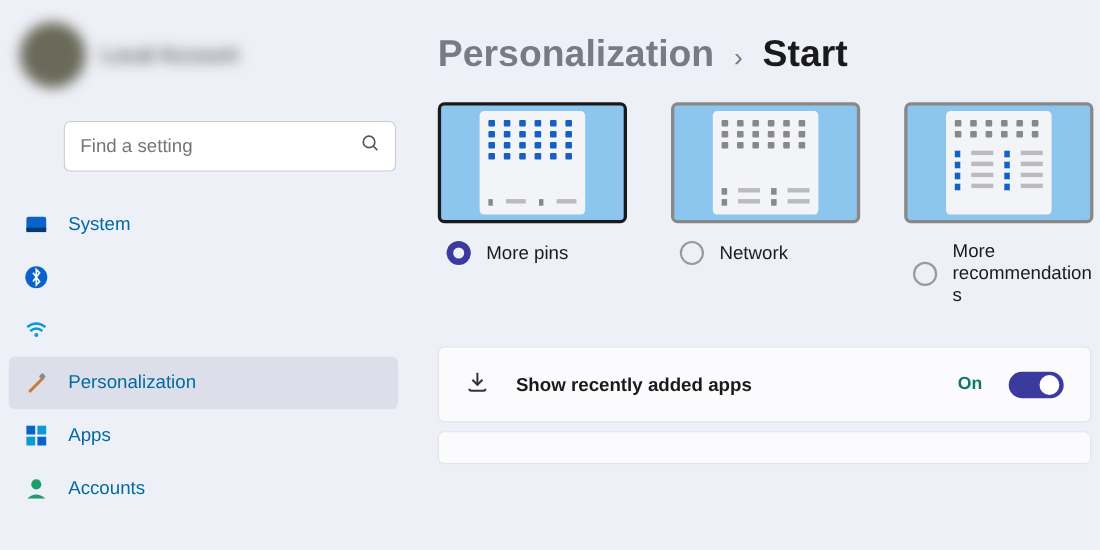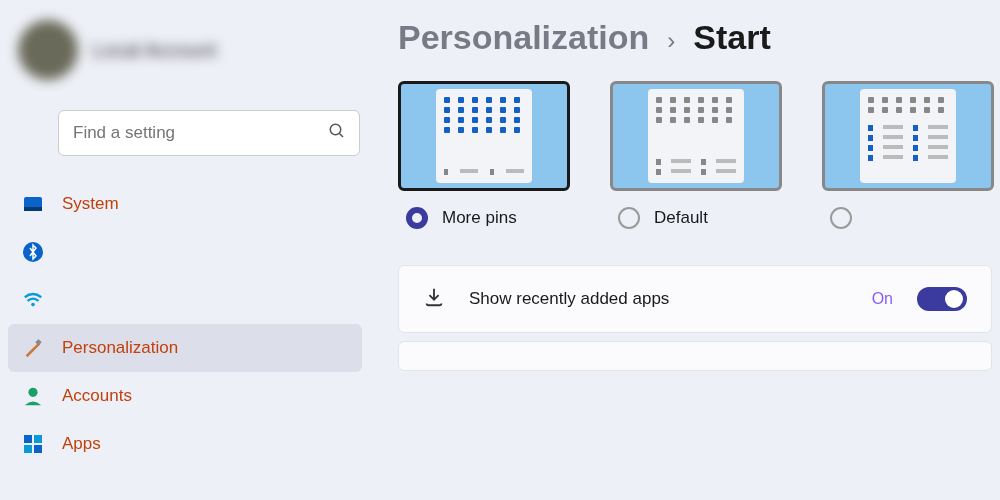--- a/index.html
+++ b/index.html
@@ -4,44 +4,44 @@
 <style>
 * { box-sizing: border-box; margin: 0; padding: 0; font-family: 'Segoe UI', Arial, sans-serif; }
 body { background: #eef0f7; width: 1000px; height: 500px; overflow: hidden; display: flex; }
 .sidebar { width: 370px; padding: 10px 8px 0 8px; }
 .profile { display: flex; align-items: center; gap: 14px; padding: 10px; filter: blur(6px); margin-bottom: 20px; }
 .profile-avatar { width: 60px; height: 60px; border-radius: 50%; background: #6a6a5a; }
 .profile-name { font-size: 20px; color: #333; }
 .search-wrap { position: relative; margin: 0 2px 24px 2px; padding-left: 48px; }
 .search-input { width: 100%; padding: 12px 40px 12px 14px; font-size: 17px; border: 1px solid #ccc; border-radius: 6px; background: #fff; }
 .search-icon { position: absolute; right: 14px; top: 50%; transform: translateY(-50%); color: #555; }
-.nav-item { display: flex; align-items: center; gap: 18px; padding: 13px 14px; border-radius: 6px; cursor: pointer; font-size: 17px; color: #c2410c; }
+.nav-item { display: flex; align-items: center; gap: 18px; padding: 13px 14px; border-radius: 6px; cursor: pointer; font-size: 17px; color: #0369a1; }
 .nav-item.active { background: #dcdfe9; }
 .nav-icon { width: 22px; height: 22px; display: flex; align-items: center; justify-content: center; }
 .main { flex: 1; padding: 18px 8px 0 28px; overflow-y: auto; }
 .breadcrumb { display: flex; align-items: baseline; gap: 18px; margin-bottom: 24px; }
 .crumb-parent { font-size: 34px; font-weight: 600; color: #787a85; }
 .crumb-sep { font-size: 24px; color: #787a85; }
-.crumb-current { font-size: 34px; font-weight: 700; color: #1a1a1a; }
+.crumb-current { font-size: 34px; font-weight: 700; color: #1a1a1a; margin-top: 12px; }
 .section-title { font-size: 18px; font-weight: 600; margin: 0 0 18px 4px; color: #1a1a1a; }
 .layout-options { display: flex; gap: 40px; margin-bottom: 36px; }
 .layout-option { display: flex; flex-direction: column; gap: 16px; width: 172px; }
 .layout-preview { width: 172px; height: 110px; border: 3px solid #1a1a1a; border-radius: 6px; background: #8cc5ed; display: flex; align-items: center; justify-content: center; cursor: pointer; }
 .layout-preview.unselected { border-color: #888; }
 .preview-inner { width: 96px; height: 94px; background: #f2f4f8; border-radius: 4px; padding: 8px; display: flex; flex-direction: column; gap: 6px; }
 .dots-grid { display: grid; gap: 4px; }
 .dot { width: 6px; height: 6px; border-radius: 1px; }
 .radio-row { display: flex; align-items: center; gap: 14px; padding-left: 8px; }
 .radio { width: 22px; height: 22px; border-radius: 50%; border: 2px solid #9a9a9a; flex-shrink: 0; cursor: pointer; }
 .radio.selected { border: 6px solid #3a3a9f; }
 .radio-label { font-size: 17px; color: #1a1a1a; word-break: break-word; }
-.setting-row { background: #fbfbfd; border: 1px solid #e3e3e8; border-radius: 6px; padding: 20px 24px; display: flex; align-items: center; gap: 24px; margin-bottom: 8px; }
+.setting-row { background: #fbfbfd; border: 1px solid #e3e3e8; border-radius: 6px; padding: 20px 24px; display: flex; align-items: center; gap: 24px; margin-bottom: 8px; font-weight: bold; }
 .setting-icon { color: #333; }
 .setting-label { flex: 1; font-size: 17px; color: #1a1a1a; }
-.toggle-state { font-size: 16px; color: #8b5cf6; }
+.toggle-state { font-size: 16px; color: #0f766e; }
 .toggle { width: 50px; height: 24px; border-radius: 12px; background: #3a3a9f; position: relative; cursor: pointer; }
 .toggle::after { content: ''; position: absolute; right: 4px; top: 3px; width: 18px; height: 18px; border-radius: 50%; background: #fff; }
 </style>
 </head>
 <body>
 
 <div class="sidebar">
   <div class="profile">
     <div class="profile-avatar"></div>
     <div class="profile-name">Local Account</div>
@@ -86,37 +86,37 @@
     <span class="nav-icon">
         <svg width="22" height="22" viewBox="0 0 24 24">
           <path d="M4 20 L18 6 L20 8 L6 22 Z" fill="#c97a3a"></path>
           <rect x="16" y="3" width="5" height="5" rx="1" fill="#8a8a8a" transform="rotate(45 18 5)"></rect>
         </svg>
       </span>
     <span>Personalization</span>
   </div>
   <div class="nav-item">
     <span class="nav-icon">
-        <svg width="22" height="22" viewBox="0 0 24 24">
-          <circle cx="12" cy="8" r="5" fill="#1a9e6a"></circle>
-          <path d="M3 22 Q12 14 21 22" fill="#1a9e6a"></path>
-        </svg>
-      </span>
-    <span>Accounts</span>
-  </div>
-  <div class="nav-item">
-    <span class="nav-icon">
         <svg width="22" height="22">
           <rect x="2" y="2" width="8" height="8" fill="#0a63c9"></rect>
           <rect x="12" y="2" width="8" height="8" fill="#0a9ad6"></rect>
           <rect x="2" y="12" width="8" height="8" fill="#0a9ad6"></rect>
           <rect x="12" y="12" width="8" height="8" fill="#0a63c9"></rect>
         </svg>
       </span>
     <span>Apps</span>
+  </div>
+  <div class="nav-item">
+    <span class="nav-icon">
+        <svg width="22" height="22" viewBox="0 0 24 24">
+          <circle cx="12" cy="8" r="5" fill="#1a9e6a"></circle>
+          <path d="M3 22 Q12 14 21 22" fill="#1a9e6a"></path>
+        </svg>
+      </span>
+    <span>Accounts</span>
   </div>
 </div>
 
 <div class="main">
   <div class="breadcrumb">
     <span class="crumb-parent">Personalization</span>
     <span class="crumb-sep">›</span>
     <span class="crumb-current">Start</span>
   </div>
 
@@ -199,21 +199,21 @@
                 <div style="width:6px;height:6px;background:#888"></div>
                 <div style="width:22px;height:4px;background:#bbb"></div>
                 <div style="width:6px;height:6px;background:#888"></div>
                 <div style="width:22px;height:4px;background:#bbb"></div>
               </div>
           </div>
         </div>
       </div>
       <div class="radio-row">
         <div class="radio"></div>
-        <div class="radio-label">Default</div>
+        <div class="radio-label">Network</div>
       </div>
     </div>
 
     <div class="layout-option">
       <div class="layout-preview unselected">
         <div class="preview-inner">
           <div class="dots-grid" style="grid-template-columns:repeat(6,1fr);">
             <div class="dot" style="background:#888"></div>
               <div class="dot" style="background:#888"></div>
               <div class="dot" style="background:#888"></div>
@@ -250,20 +250,21 @@
                 <div style="width:6px;height:6px;background:#1560c4"></div>
                 <div style="width:22px;height:4px;background:#bbb"></div>
                 <div style="width:6px;height:6px;background:#1560c4"></div>
                 <div style="width:22px;height:4px;background:#bbb"></div>
               </div>
           </div>
         </div>
       </div>
       <div class="radio-row">
         <div class="radio"></div>
+        <div class="radio-label">More recommendations</div>
       </div>
     </div>
   </div>
 
   <div class="setting-row">
     <span class="setting-icon">
       <svg width="22" height="22" viewBox="0 0 24 24" fill="none" stroke="currentColor" stroke-width="2">
           <path d="M12 3 V15"></path>
           <path d="M7 10 L12 15 L17 10"></path>
           <path d="M4 19 Q4 21 6 21 H18 Q20 21 20 19"></path>

